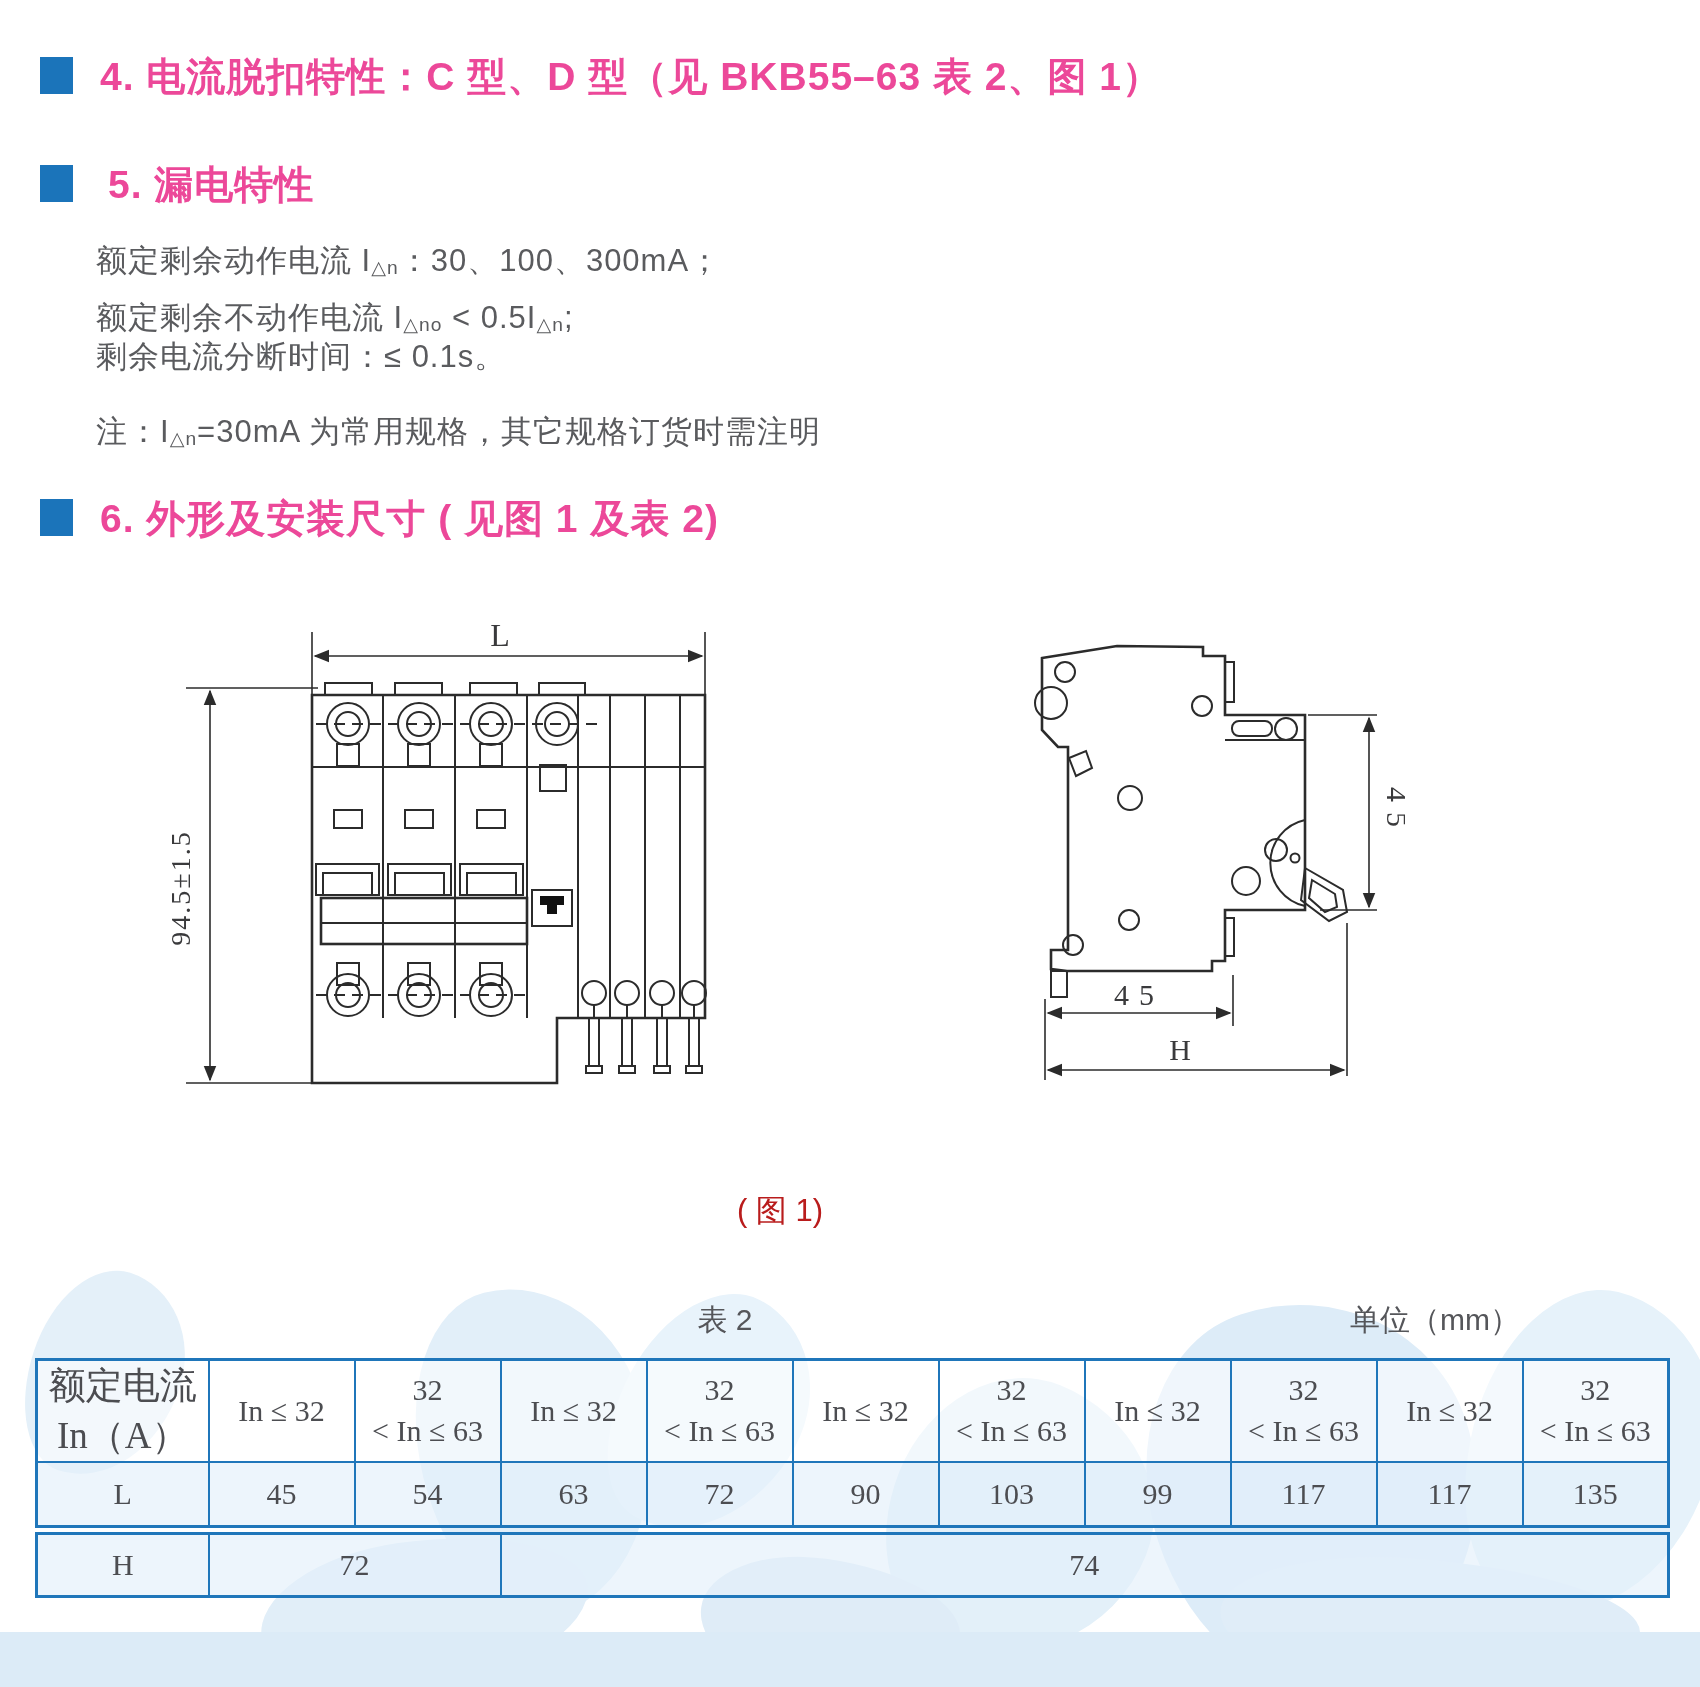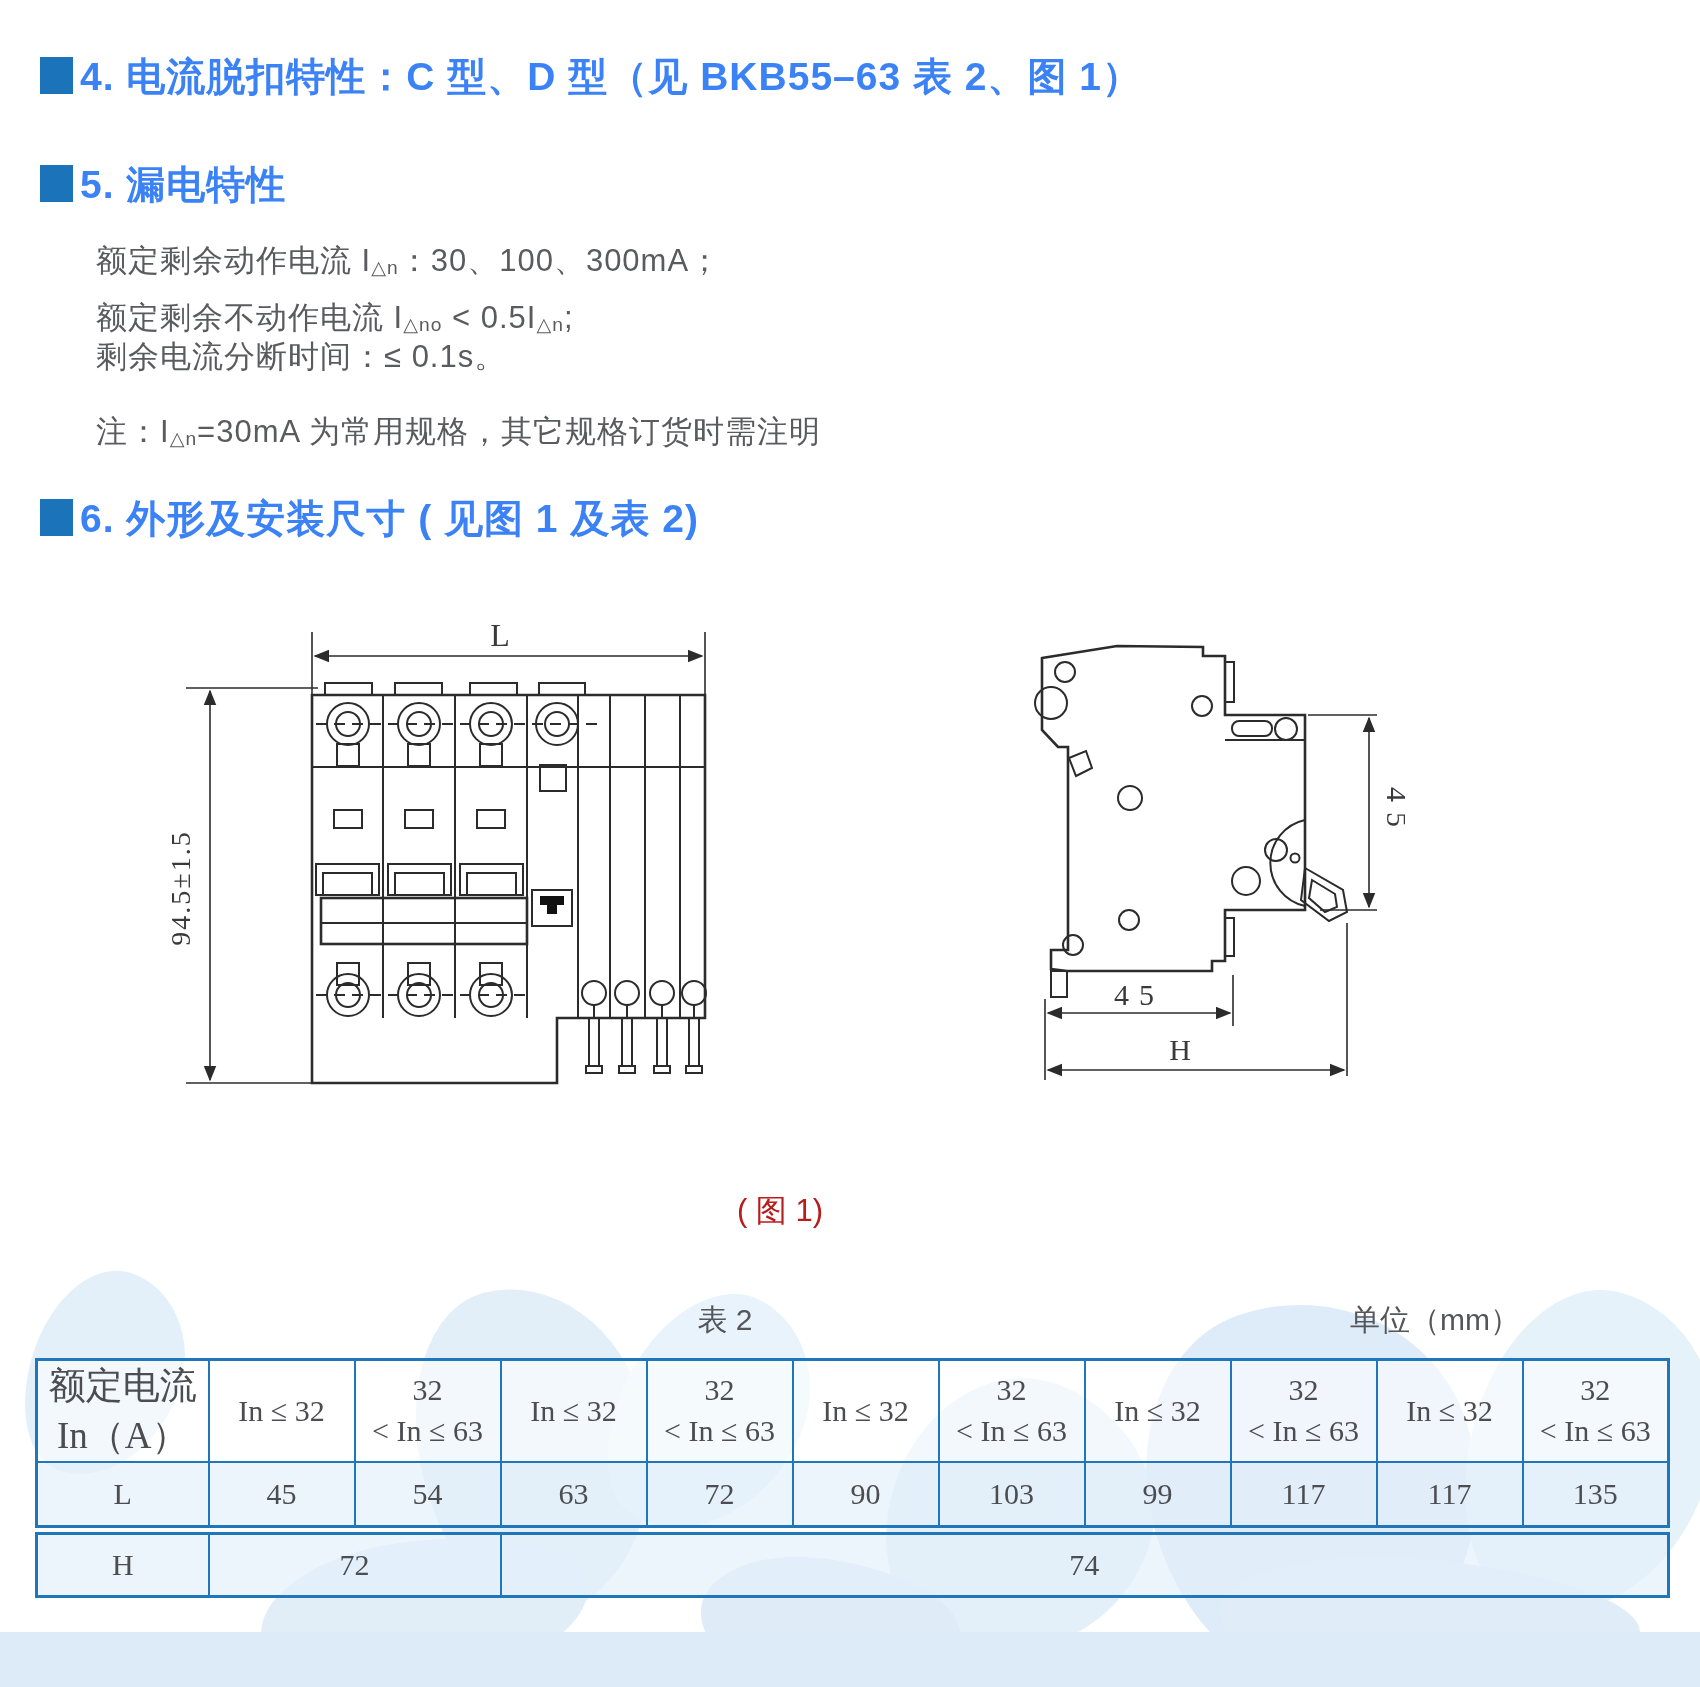--- a/index.html
+++ b/index.html
@@ -3,21 +3,21 @@
 <meta charset="utf-8">
 <style>
   html,body{margin:0;padding:0;}
   body{width:1700px;height:1687px;position:relative;overflow:hidden;background:#ffffff;
        font-family:"Liberation Sans",sans-serif;color:#57585c;}
   
   .wm{position:absolute;z-index:0;}
   .blob{position:absolute;border-radius:45% 55% 60% 40% / 50% 45% 55% 50%;}
   
   .bullet{position:absolute;width:33px;height:37px;background:#1b74ba;z-index:2;}
-  .h-title{position:absolute;left:80px;font-size:39px;font-weight:bold;color:#3b82f6;
+  .h-title{position:absolute;left:100px;font-size:39px;font-weight:bold;color:#ec4899;
            letter-spacing:1px;white-space:nowrap;z-index:2;}
   .body-line{position:absolute;left:96px;font-size:31px;color:#5a5b5e;letter-spacing:1px;
              white-space:nowrap;z-index:2;}
   .body-line .sub{font-size:0.62em;vertical-align:-0.18em;}
   .caption-blue{position:absolute;font-size:31px;color:#b91c1c;text-align:center;z-index:2;}
   .tbl-caption{position:absolute;font-size:30px;color:#55565a;text-align:center;z-index:2;}
   .unit-label{position:absolute;font-size:30px;color:#55565a;text-align:right;z-index:2;}
   
   .drawing{position:absolute;z-index:1;}
   svg .ln{stroke:#2b2b2b;stroke-width:2;fill:none;}
@@ -54,21 +54,21 @@
   <div class="blob" style="left:260px;top:1540px;width:330px;height:150px;background:#e1eef8;transform:rotate(-8deg);"></div>
   <div class="blob" style="left:700px;top:1560px;width:260px;height:130px;background:#dfecf7;transform:rotate(8deg);"></div>
   <div class="blob" style="left:1220px;top:1560px;width:420px;height:130px;background:#e0edf8;transform:rotate(4deg);"></div>
   <div style="position:absolute;left:0;top:1632px;width:1700px;height:55px;background:#dcebf7;"></div>
 </div>
 
 <div class="bullet" style="left:40px;top:57px;"></div>
 <div class="h-title" style="top:50px;">4. 电流脱扣特性：C 型、D 型（见 BKB55–63 表 2、图 1）</div>
 
 <div class="bullet" style="left:40px;top:165px;"></div>
-<div class="h-title" style="top:158px;">5. 漏电特性</div>
+<div class="h-title" style="top:158px;margin-left:8px;">5. 漏电特性</div>
 
 <div class="body-line" style="top:240px;"><span>额定剩余动作电流 I</span><span class="sub">△n</span><span>：30、100、300mA；</span></div>
 <div class="body-line" style="top:297px;"><span>额定剩余不动作电流 I</span><span class="sub">△no</span><span> &lt; 0.5I</span><span class="sub">△n</span><span>;</span></div>
 <div class="body-line" style="top:336px;"><span>剩余电流分断时间：≤ 0.1s。</span></div>
 <div class="body-line" style="top:411px;"><span>注：I</span><span class="sub">△n</span><span>=30mA 为常用规格，其它规格订货时需注明</span></div>
 
 <div class="bullet" style="left:40px;top:499px;"></div>
 <div class="h-title" style="top:492px;">6. 外形及安装尺寸 ( 见图 1 及表 2)</div>
 
 <div class="drawing" style="left:170px;top:558px;width:560px;height:545px;">

